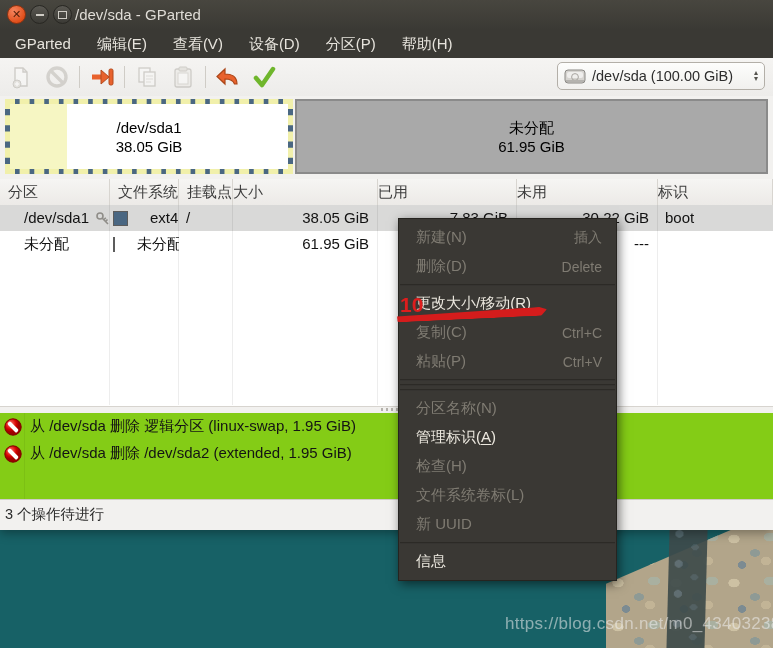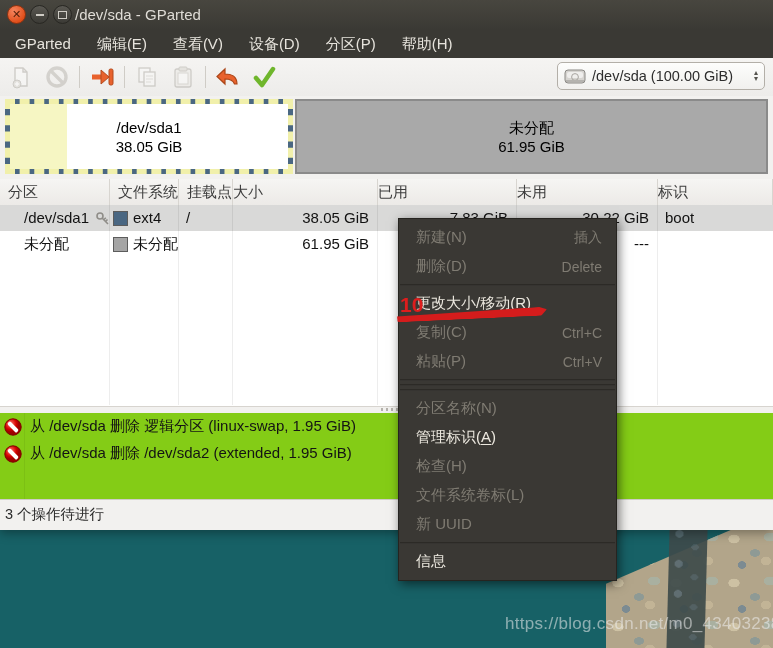--- a/index.html
+++ b/index.html
@@ -91,21 +91,21 @@
   .th{line-height:25px;font-size:15px;color:#3d3d3d;border-right:1px solid #d8d5d0;
     box-sizing:border-box;overflow:hidden;white-space:nowrap}
   .th.left{padding-left:8px;text-align:left}
   .th.center{text-align:left}
   .tbody{position:absolute;left:0;top:205px;width:773px}
   .trow{height:26px}
   .trow.sel{background:#d9d9d8}
   .td{line-height:26px;font-size:15px;color:#121212;box-sizing:border-box;
       overflow:hidden;white-space:nowrap;display:flex;align-items:center}
   .c-part{padding-left:24px;gap:6px}
-  .c-fs{padding-left:3px;gap:5px}
+  .c-fs{padding-left:3px;gap:22px}
   .c-mount{padding-left:7px}
   .num{justify-content:flex-end;padding-right:9px}
   .c-flags{padding-left:7px}
   .fssq{width:15px;height:15px;box-sizing:border-box;border:1px solid #5c5c5c;display:inline-block}
   .keyicon svg{display:block}
   .colguides{position:absolute;top:205px;height:200px;width:1px;background:rgba(0,0,0,.07)}
 
   
   .splitter{position:absolute;left:0;top:406px;width:773px;height:6px;background:#f2f1ef;
     border-top:1px solid #d7d4cf;border-bottom:1px solid #cfccc6}

